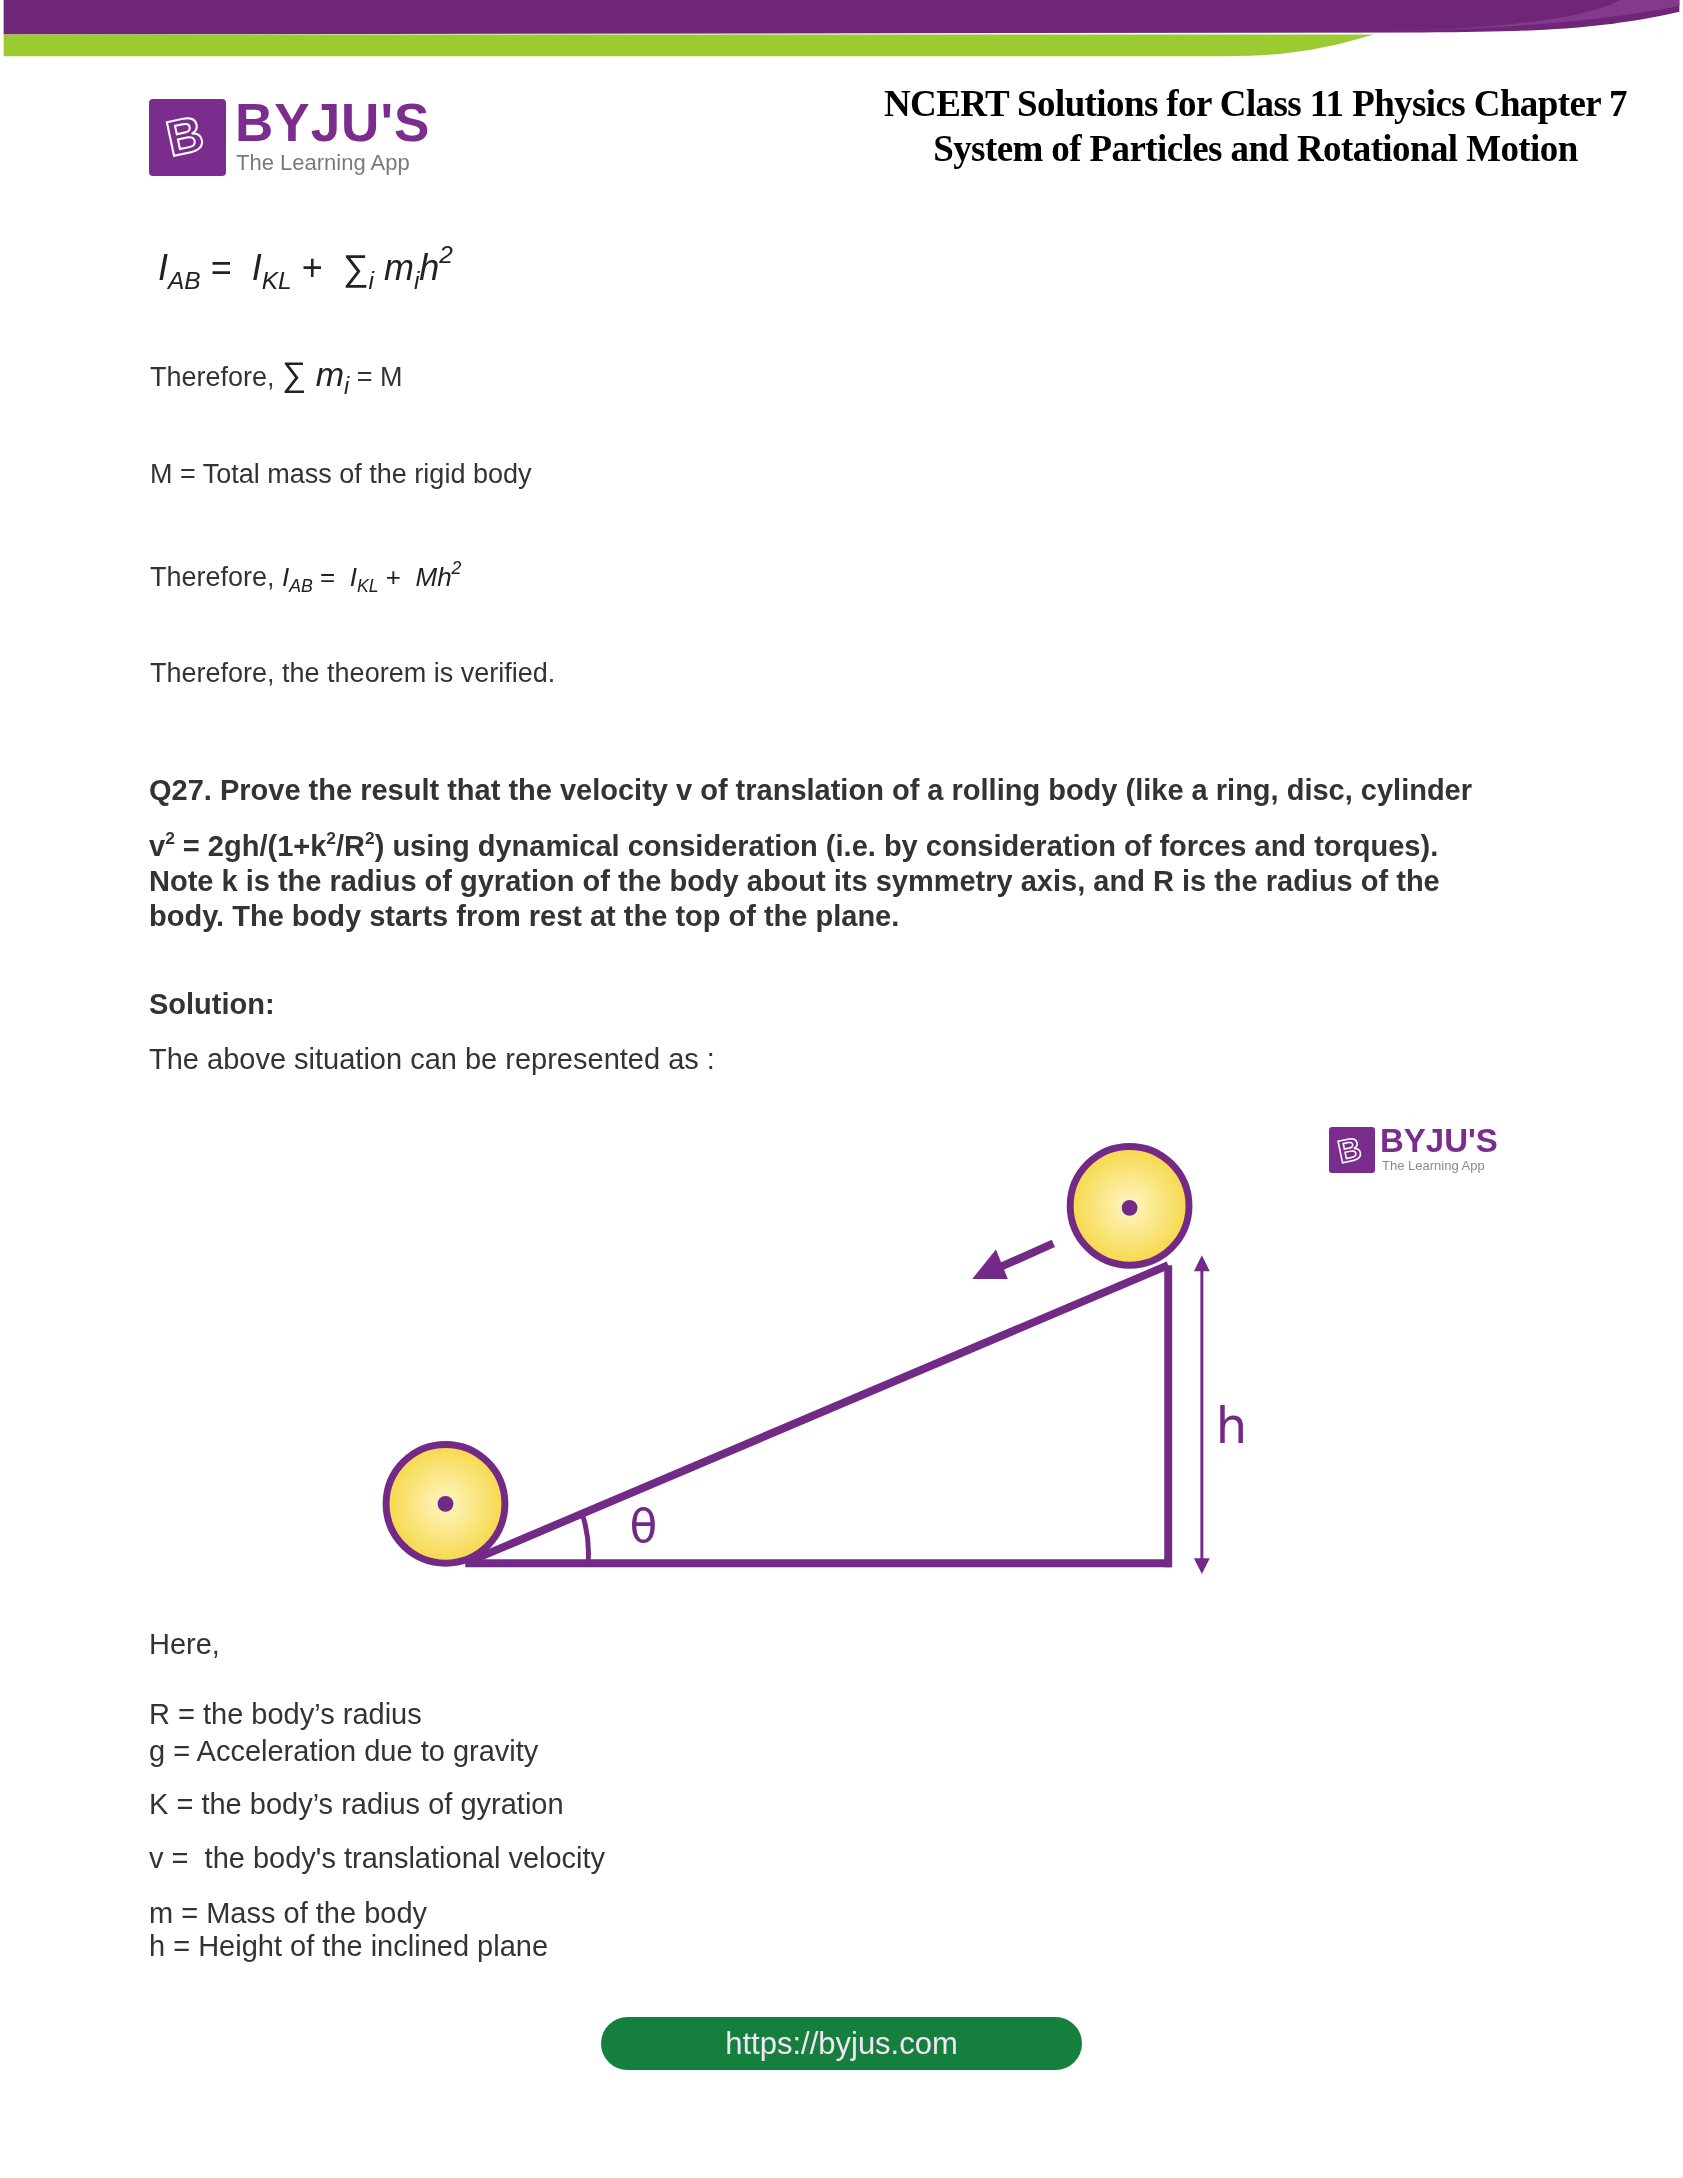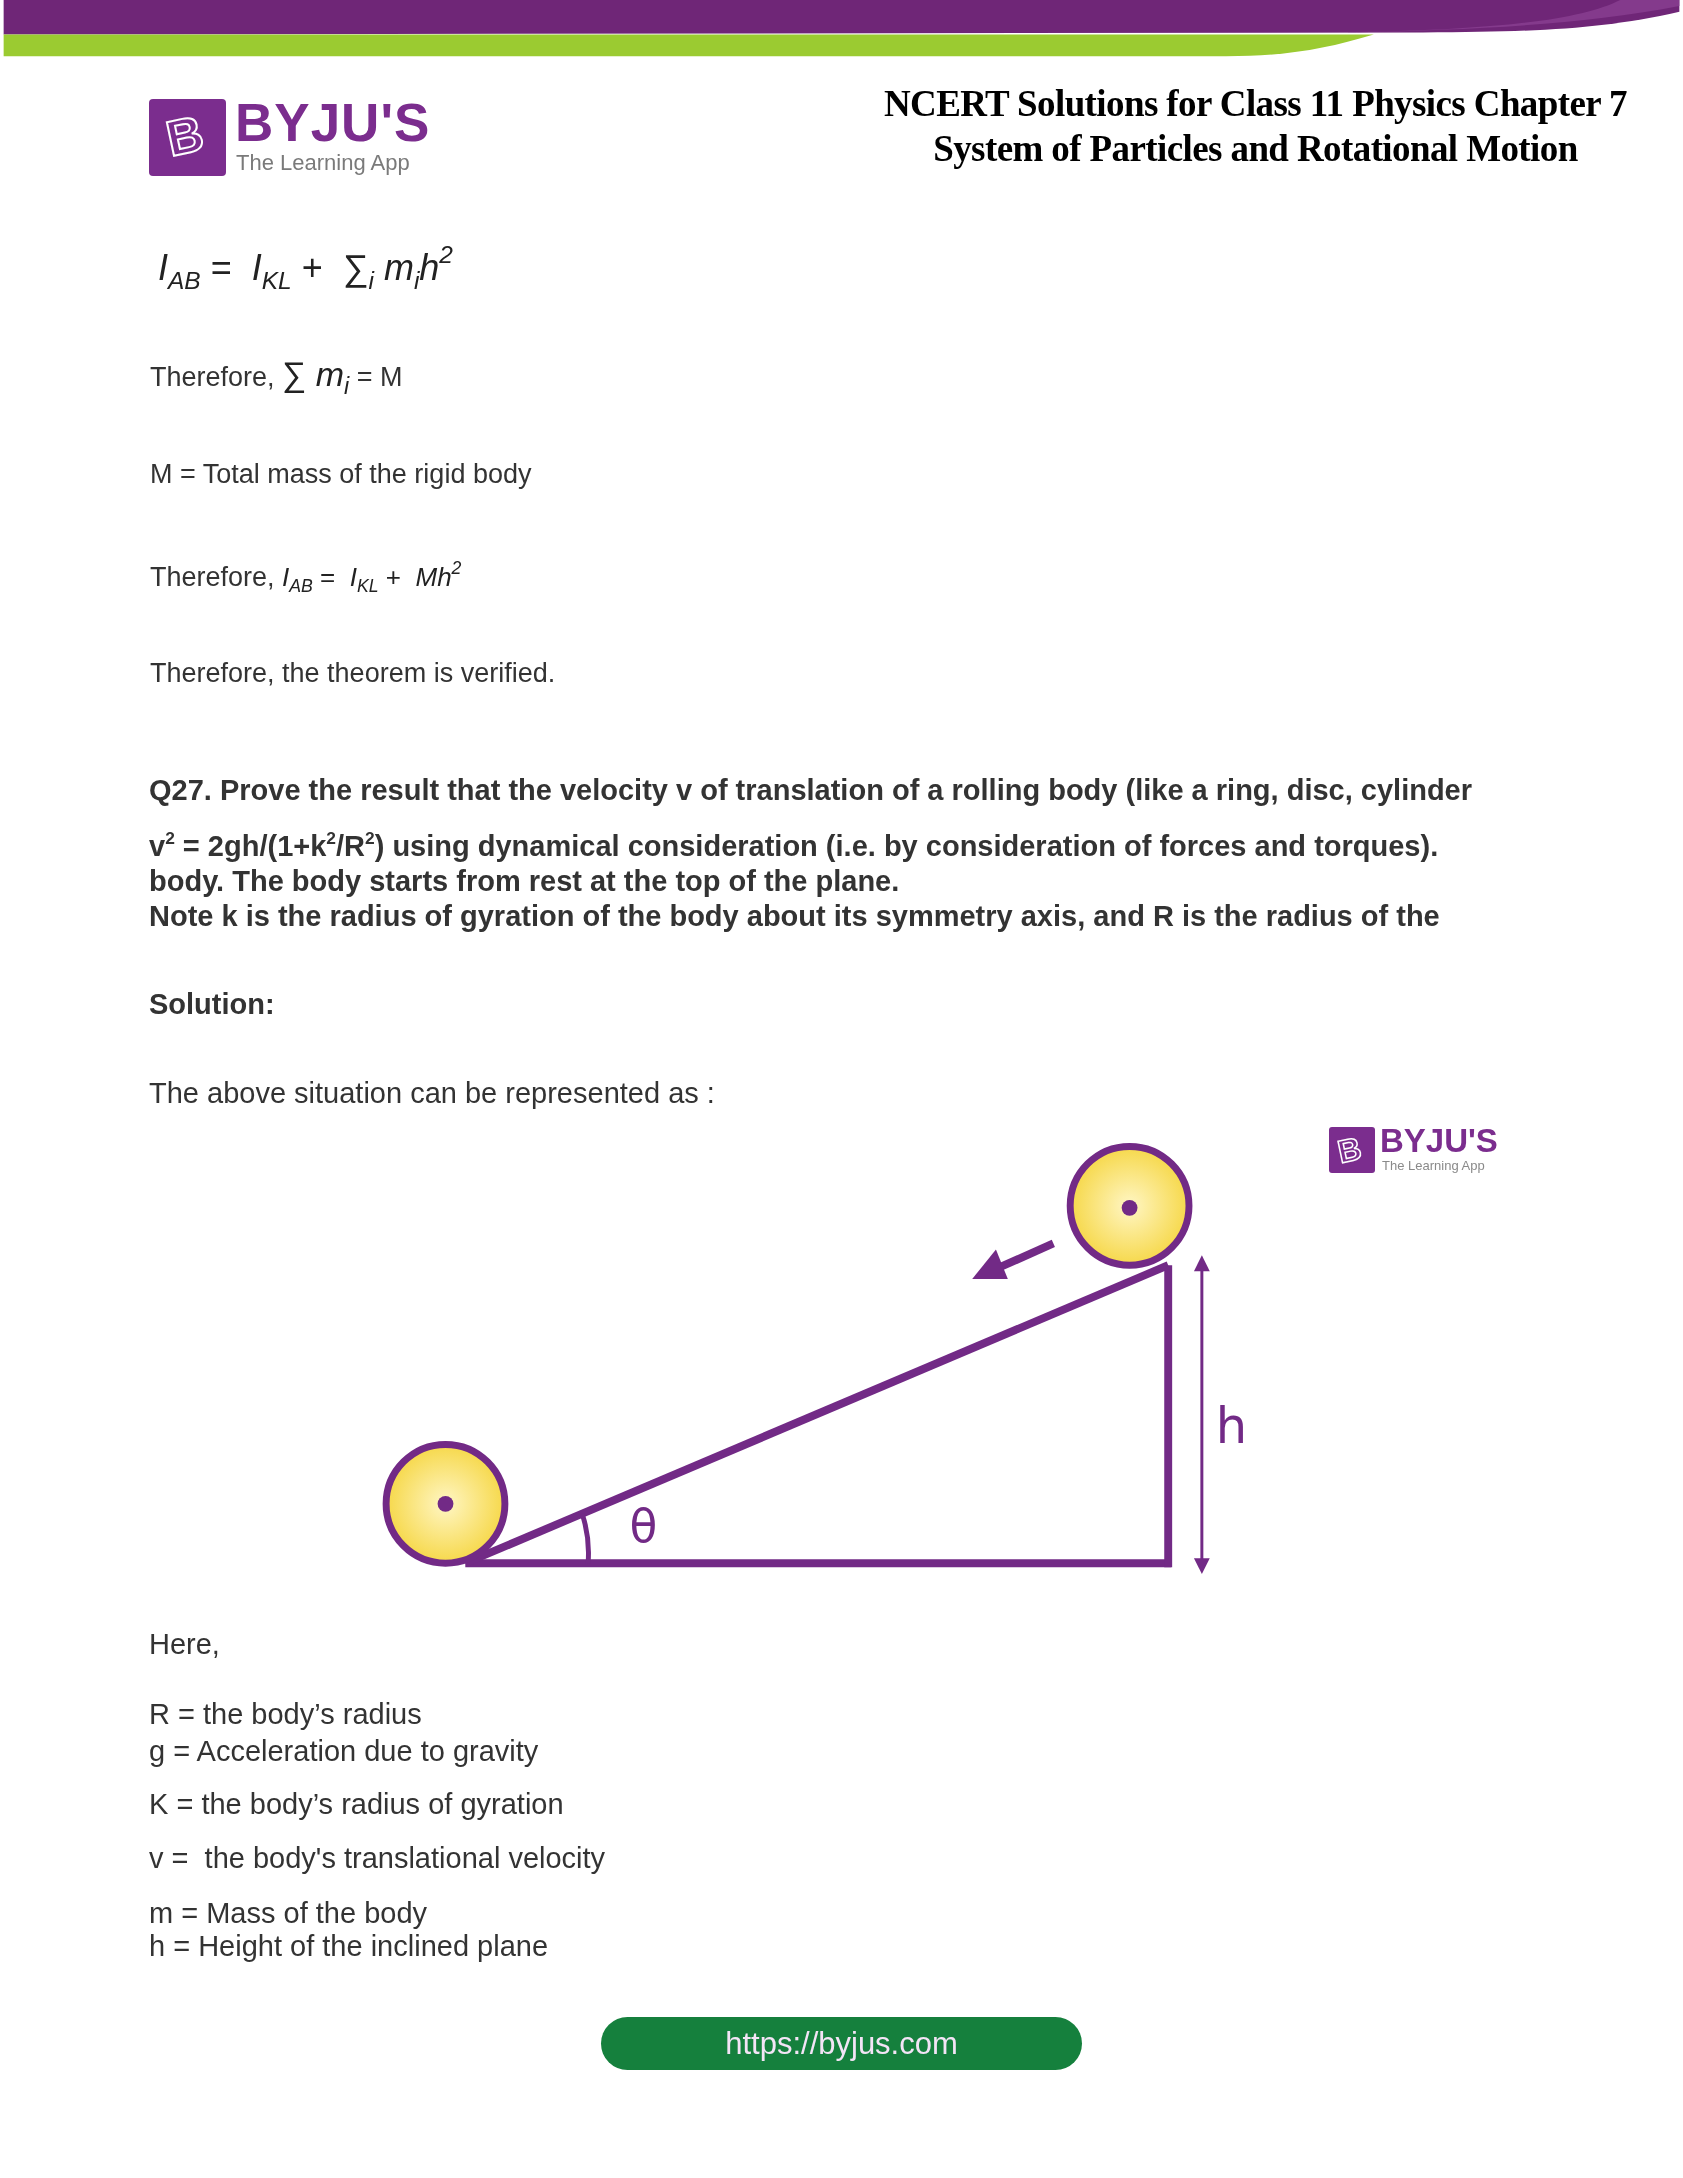--- a/index.html
+++ b/index.html
@@ -102,26 +102,26 @@
     <span class="op">+</span>
     &nbsp;<span>Mh</span><sup>2</sup>
   </span>
 </div>
 
 <div class="abs sans-line" style="left:150px; top:657px;">Therefore, the theorem is verified.</div>
 
 <div class="q-block" style="top:773px;">
   <div>Q27. Prove the result that the velocity v of translation of a rolling body (like a ring, disc, cylinder</div>
   <div style="margin-top:21px;"><span>v</span><sup>2</sup><span> = 2gh/(1+k</span><sup>2</sup><span>/R</span><sup>2</sup><span>) using dynamical consideration (i.e. by consideration of forces and torques).</span></div>
+  <div>Note k is the radius of gyration of the body about its symmetry axis, and R is the radius of the</div>
   <div>body. The body starts from rest at the top of the plane.</div>
-  <div>Note k is the radius of gyration of the body about its symmetry axis, and R is the radius of the</div>
 </div>
 
 <div class="q-block" style="top:987px;">Solution:</div>
-<div class="body-line" style="top:1076px;">The above situation can be represented as :</div>
+<div class="body-line" style="top:1042px;">The above situation can be represented as :</div>
 
 <svg id="diagram" viewBox="0 0 1700 2200">
   <defs>
     <radialGradient id="discFill" cx="50%" cy="50%" r="50%">
       <stop offset="0%" stop-color="#fff6c4"></stop>
       <stop offset="100%" stop-color="#f6d84a"></stop>
     </radialGradient>
   </defs>
 
   <line x1="470" y1="1579" x2="1183" y2="1579" stroke="#722a86" stroke-width="8"></line>

